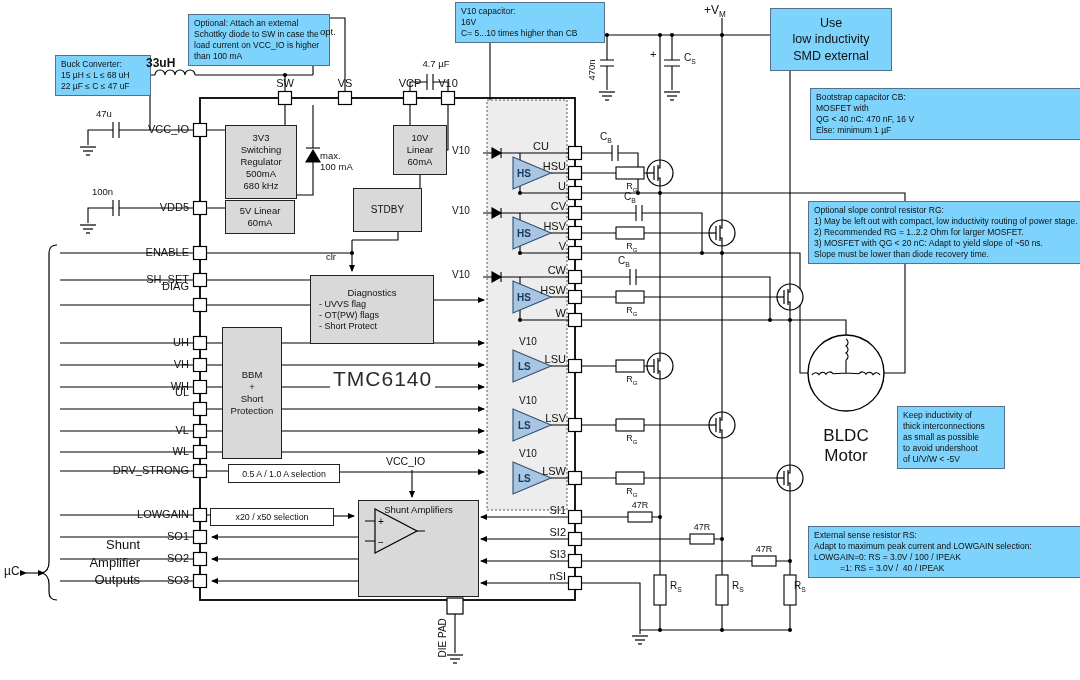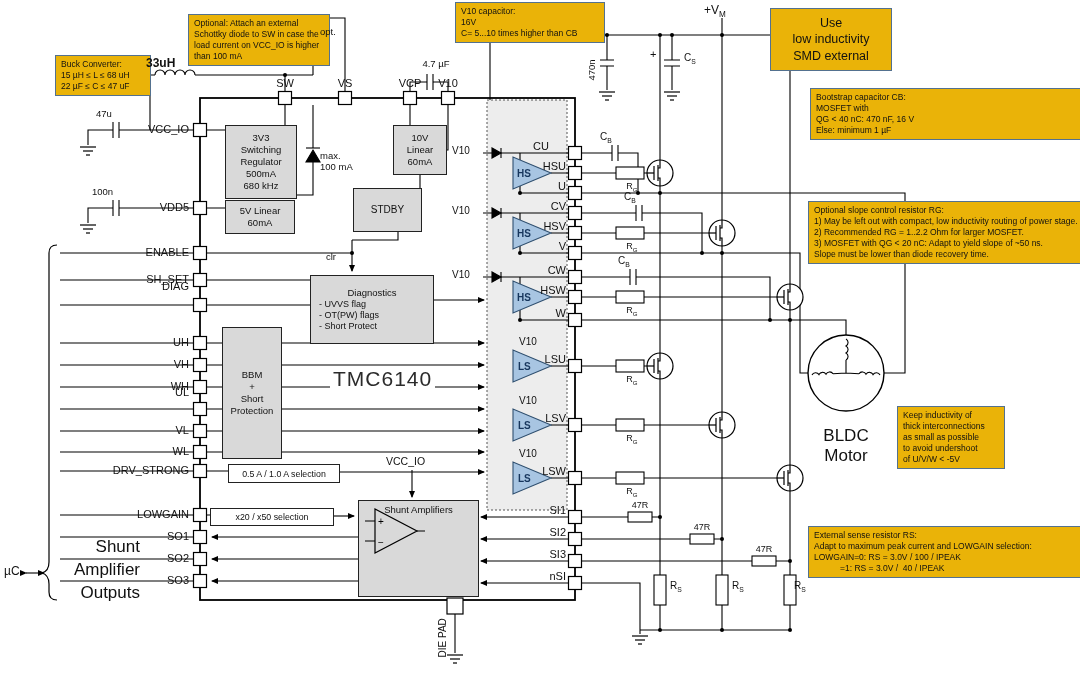--- a/index.html
+++ b/index.html
@@ -2,21 +2,21 @@
 <html><head>
 <meta charset="utf-8">
 <style>
   html,body{margin:0;padding:0;background:#fff;font-family:"Liberation Sans",sans-serif;}
   #stage{position:relative;width:1080px;height:680px;background:#fff;overflow:hidden;}
   #stage svg{position:absolute;left:0;top:0;}
   .lbl{position:absolute;font-size:9.5px;color:#111;white-space:pre-line;line-height:1.2;}
   .pl{position:absolute;font-size:11px;color:#111;width:99px;text-align:right;line-height:1.1;}
   .pt{position:absolute;font-size:11px;color:#111;width:30px;text-align:center;line-height:1.1;}
   .pr{position:absolute;font-size:11px;color:#111;width:50px;text-align:right;line-height:1.1;}
-  .note{position:absolute;background:#eab308;border:1px solid #53718f;font-size:8.5px;line-height:1.3;padding:3px 5px;color:#111;white-space:pre-wrap;}
+  .note{position:absolute;background:#7dd3fc;border:1px solid #53718f;font-size:8.5px;line-height:1.3;padding:3px 5px;color:#111;white-space:pre-wrap;}
   .block{position:absolute;background:#d9d9d9;border:1px solid #222;display:flex;flex-direction:column;align-items:center;justify-content:center;text-align:center;font-size:9.5px;line-height:1.25;color:#111;white-space:pre-line;}
   .selbox{position:absolute;background:#fff;border:1px solid #222;font-size:8.8px;color:#111;display:flex;align-items:center;justify-content:center;}
   .rot{transform:rotate(-90deg);transform-origin:50% 50%;}
   sub{font-size:0.68em;}
   .big-note{font-size:12.5px;line-height:1.3;text-align:center;padding:6px 4px;}
   .chipname{position:absolute;font-size:21px;letter-spacing:1px;color:#2b2b2b;background:#fff;padding:0 3px;}
 </style>
 </head>
 <body>
 
@@ -363,19 +363,19 @@
 <div class="lbl" style="left:752px;top:544px;width:24px;text-align:center;font-size:9px;">47R</div>
 
 <div class="lbl" style="left:452px;top:145px;font-size:10px;">V10</div>
 <div class="lbl" style="left:452px;top:205px;font-size:10px;">V10</div>
 <div class="lbl" style="left:452px;top:269px;font-size:10px;">V10</div>
 <div class="lbl" style="left:513px;top:336px;width:30px;text-align:center;font-size:10px;">V10</div>
 <div class="lbl" style="left:513px;top:395px;width:30px;text-align:center;font-size:10px;">V10</div>
 <div class="lbl" style="left:513px;top:448px;width:30px;text-align:center;font-size:10px;">V10</div>
 
 <div class="lbl" style="left:4px;top:564px;font-size:12px;">µC</div>
-<div class="lbl" style="left:70px;top:536px;width:70px;text-align:right;font-size:17px;line-height:1.35;">Shunt
+<div class="lbl" style="left:70px;top:536px;width:70px;text-align:right;font-size:13px;line-height:1.35;">Shunt
 Amplifier
 Outputs</div>
 <div class="lbl" style="left:808px;top:426px;width:76px;text-align:center;font-size:17px;line-height:1.2;">BLDC
 Motor</div>
 
 </div>
 
 </body></html>

